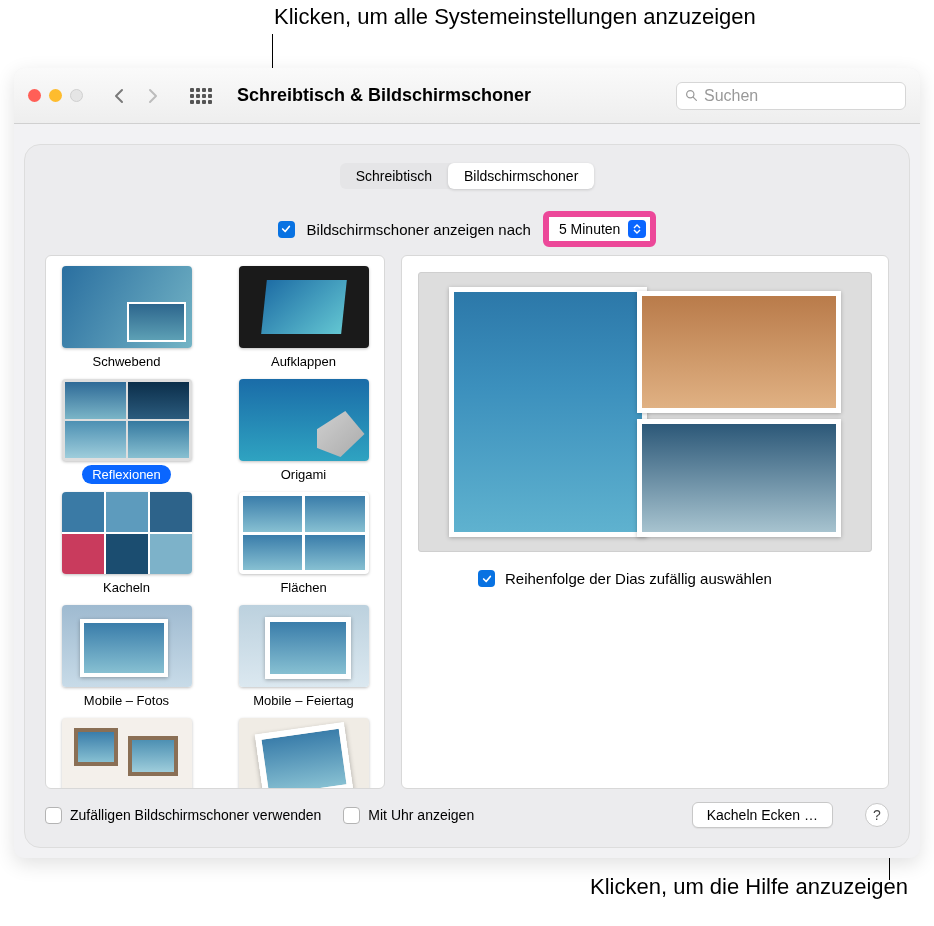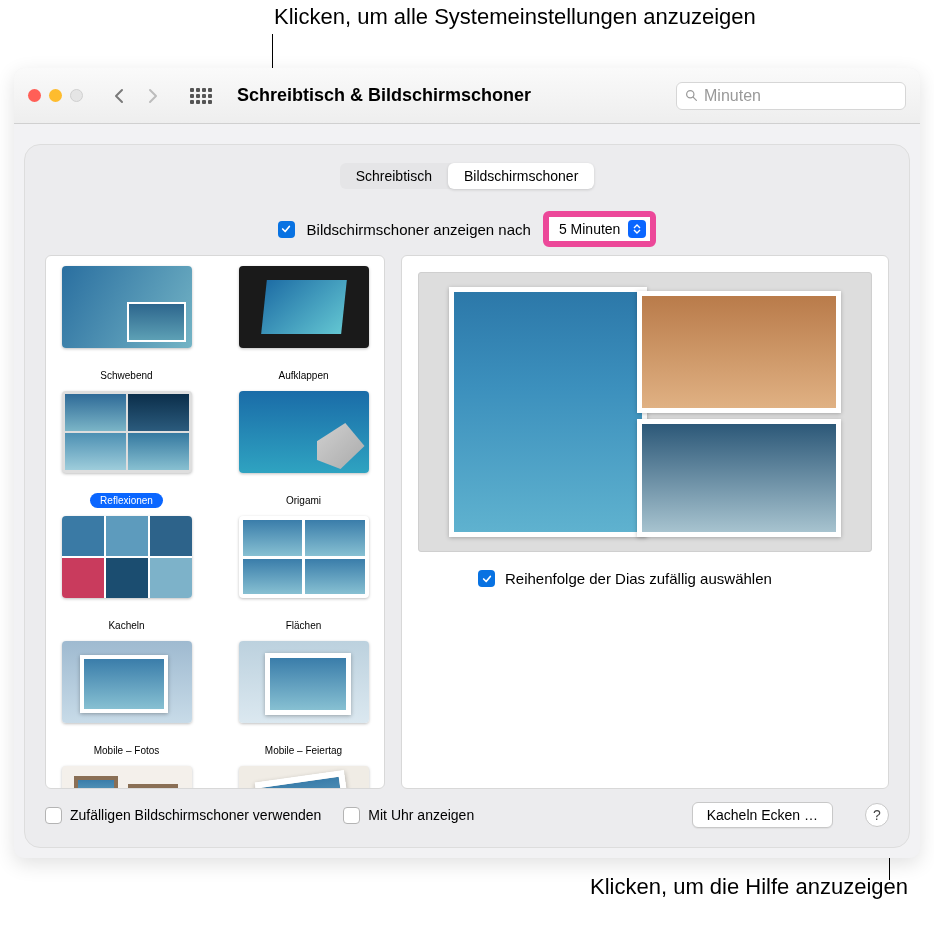--- a/index.html
+++ b/index.html
@@ -63,21 +63,21 @@
 .checkbox.unchecked { background:#fff; border:1px solid #b4b4b4; }
 .check-mark { width:10px; height:10px; }
 .popup { display:inline-flex; align-items:center; background:#fff; border:6px solid #ec4899; border-radius:6px; padding:3px 4px 3px 10px; font-size:14px; gap:8px; }
 .popup .arrows { width:18px; height:18px; background:#0a66ff; border-radius:4px; display:flex; flex-direction:column; align-items:center; justify-content:center; gap:0; }
 .popup .arrows svg { width:8px; height:5px; }
 .body { position:absolute; left:20px; right:20px; top:110px; bottom:58px; display:flex; gap:16px; }
 .thumbs-col { width: 340px; background:#fff; border:1px solid #d8d8d8; border-radius:6px; padding:10px 8px 0 8px; overflow:hidden; }
 .grid { display:grid; grid-template-columns:1fr 1fr; gap: 8px 32px; }
 .thumb { display:flex; flex-direction:column; align-items:center; }
 .thumb-img { width:130px; height:82px; border-radius:4px; box-shadow:0 1px 3px rgba(0,0,0,0.25); position:relative; overflow:hidden; }
-.thumb-label { font-size:10px; margin-top:20px; padding:2px 10px; border-radius:10px; }
+.thumb-label { font-size:13px; margin-top:4px; padding:2px 10px; border-radius:10px; }
 .thumb.selected .thumb-label { background:#0a66ff; color:#fff;text-align:right; }
 .preview-col { flex:1; background:#fff; border:1px solid #d8d8d8; border-radius:6px; padding:16px; display:flex; flex-direction:column; }
 .preview-canvas { width:100%; height:280px; background:#ddd; border:1px solid #cfcfcf; border-radius:3px; position:relative; overflow:hidden; }
 .source-row { display:flex; align-items:center; gap:12px; margin-top:60px; font-size:15px; }
 .source-popup { flex:1; display:flex; align-items:center; justify-content:space-between; background:#fff; border:1px solid #c8c8c8; border-radius:6px; padding:4px 5px 4px 12px; font-size:14px; }
 .random-row { display:flex; align-items:center; gap:10px; margin-top:18px; margin-left:60px; font-size:15px; }
 .footer { position:absolute; left:20px; right:20px; bottom:14px; height:36px; display:flex; align-items:center; gap:22px; font-size:14px; }
 .footer-check { display:flex; align-items:center; gap:8px; }
 .push-button { margin-left:auto; background:#fff; border:1px solid #c8c8c8; border-radius:6px; padding:4px 14px; font-size:14px; box-shadow:0 1px 1px rgba(0,0,0,0.06); }
 .help-btn { width:24px; height:24px; border:1px solid #c8c8c8; border-radius:50%; background:#fff; display:flex; align-items:center; justify-content:center; font-size:14px; color:#444; margin-left:10px; }
@@ -161,21 +161,21 @@
           <span></span>
           <span></span>
       </div>
     </div>
     <div class="title">Schreibtisch &amp; Bildschirmschoner</div>
     <div class="search">
       <svg class="search-icon" viewBox="0 0 16 16">
           <circle cx="6.5" cy="6.5" r="4.5" stroke="#9a9a9a" stroke-width="1.5" fill="none"></circle>
           <line x1="10" y1="10" x2="14" y2="14" stroke="#9a9a9a" stroke-width="1.5" stroke-linecap="round"></line>
         </svg>
-      <span>Minuten</span>
+      <span>Suchen</span>
     </div>
   </div>
 
   <div class="content">
     <div class="inner-panel">
 
     <div class="segmented">
       <div class="seg">
         <div class="seg-item">Schreibtisch</div>
         <div class="seg-item active">Bildschirmschoner</div>

